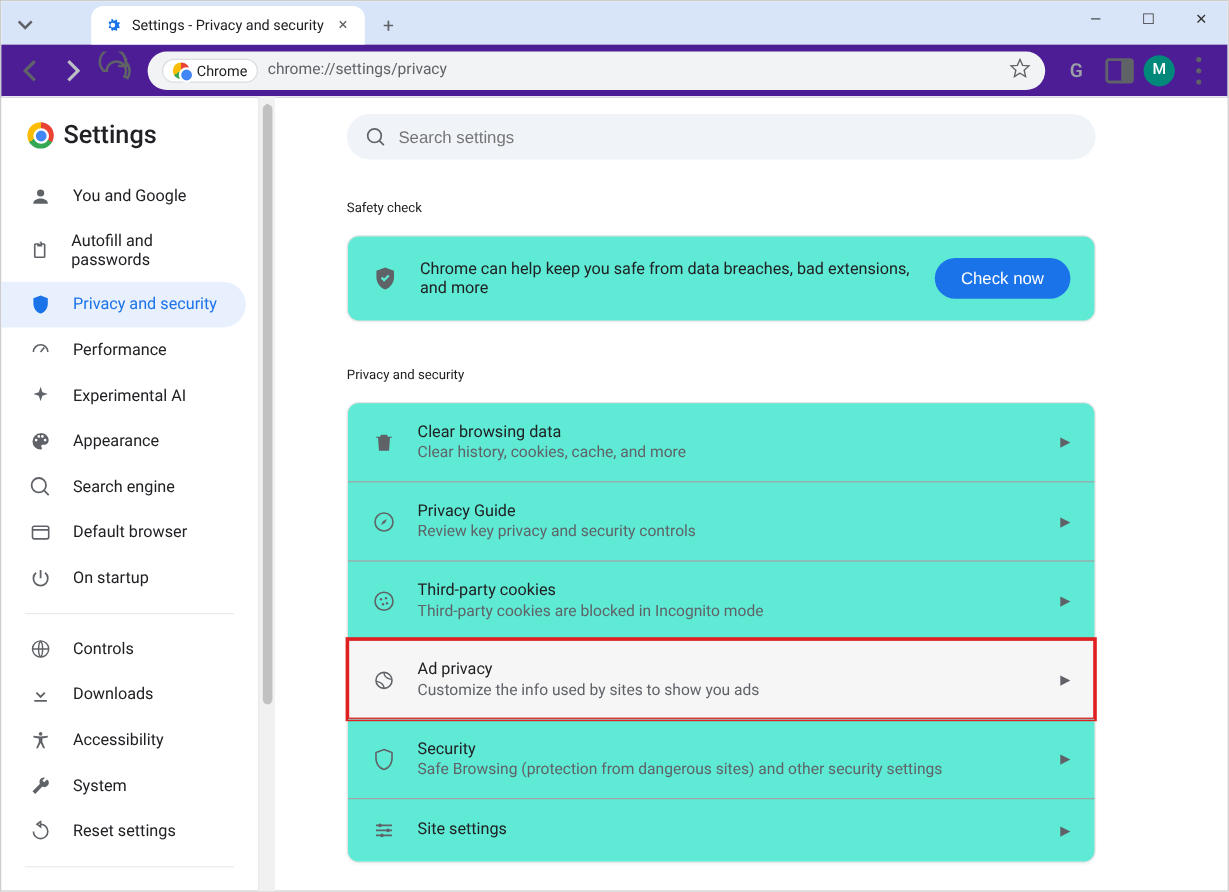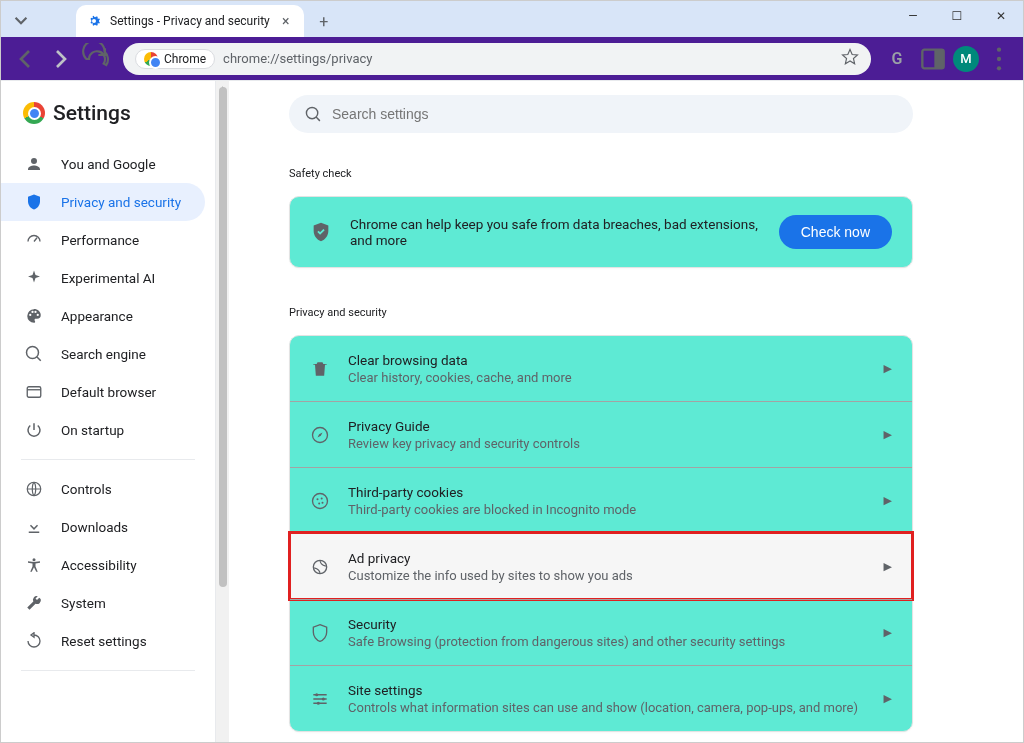--- a/index.html
+++ b/index.html
@@ -150,20 +150,28 @@
       </div>
 
       <div class="nav-item">
         <span class="nav-icon">
             <svg viewBox="0 0 24 24">
               <path fill="currentColor" d="M12 12a4 4 0 100-8 4 4 0 000 8zm0 2c-3.3 0-8 1.7-8 5v1h16v-1c0-3.3-4.7-5-8-5z"></path>
             </svg>
           </span>
         <span>You and Google</span>
       </div>
+      <div class="nav-item">
+        <span class="nav-icon">
+            <svg viewBox="0 0 24 24">
+              <path fill="currentColor" d="M17 3h-2a2 2 0 00-4 0H7a2 2 0 00-2 2v14a2 2 0 002 2h10a2 2 0 002-2V5a2 2 0 00-2-2zm-5-1a1 1 0 110 2 1 1 0 010-2zm5 17H7V5h2v2h6V5h2v14z"></path>
+            </svg>
+          </span>
+        <span>Autofill and passwords</span>
+      </div>
       <div class="nav-item active">
         <span class="nav-icon">
             <svg viewBox="0 0 24 24">
               <path fill="currentColor" d="M12 2l8 3v6c0 5-3.4 9.7-8 11-4.6-1.3-8-6-8-11V5l8-3z"></path>
             </svg>
           </span>
         <span>Privacy and security</span>
       </div>
       <div class="nav-item">
         <span class="nav-icon">
@@ -370,20 +378,19 @@
         <span class="row-icon">
             <svg viewBox="0 0 24 24">
               <path stroke="currentColor" stroke-width="1.8" d="M4 7h16M4 12h16M4 17h16"></path>
               <circle cx="8" cy="7" r="1.8" fill="currentColor"></circle>
               <circle cx="16" cy="12" r="1.8" fill="currentColor"></circle>
               <circle cx="10" cy="17" r="1.8" fill="currentColor"></circle>
             </svg>
           </span>
         <div class="row-body">
           <div class="row-title">Site settings</div>
-          <div class="row-sub">Controls what information sites can use and show (location, camera, pop-ups, and more)</div>
         </div>
         <span class="row-arrow">▶</span>
       </div>
 
     </div>
   </div>
 </div>
 
 </body></html>

